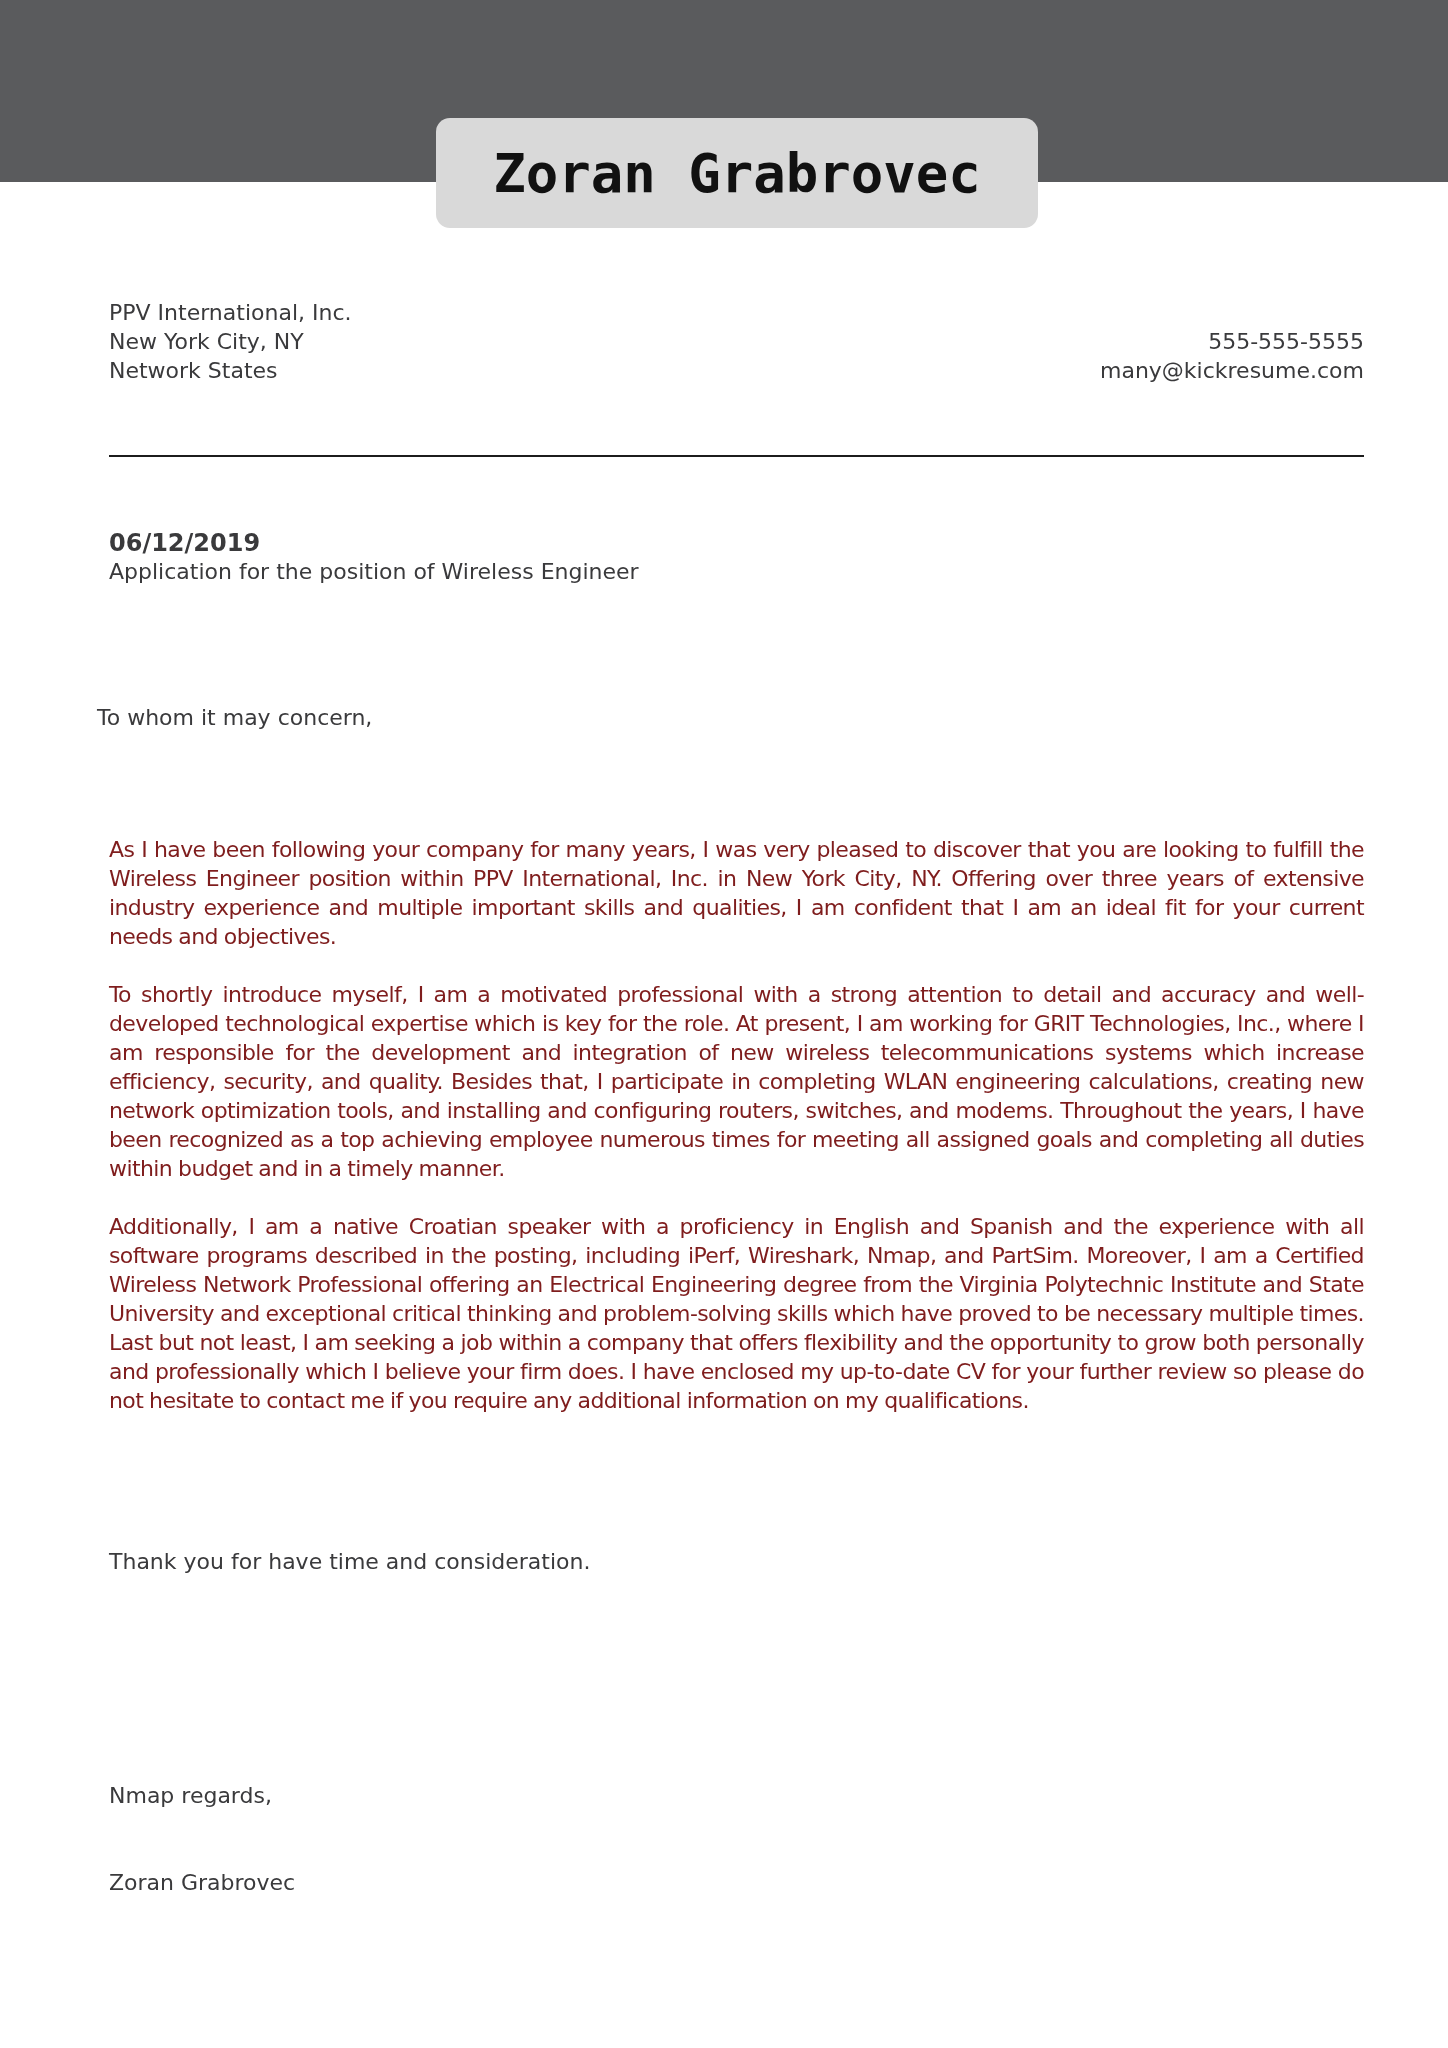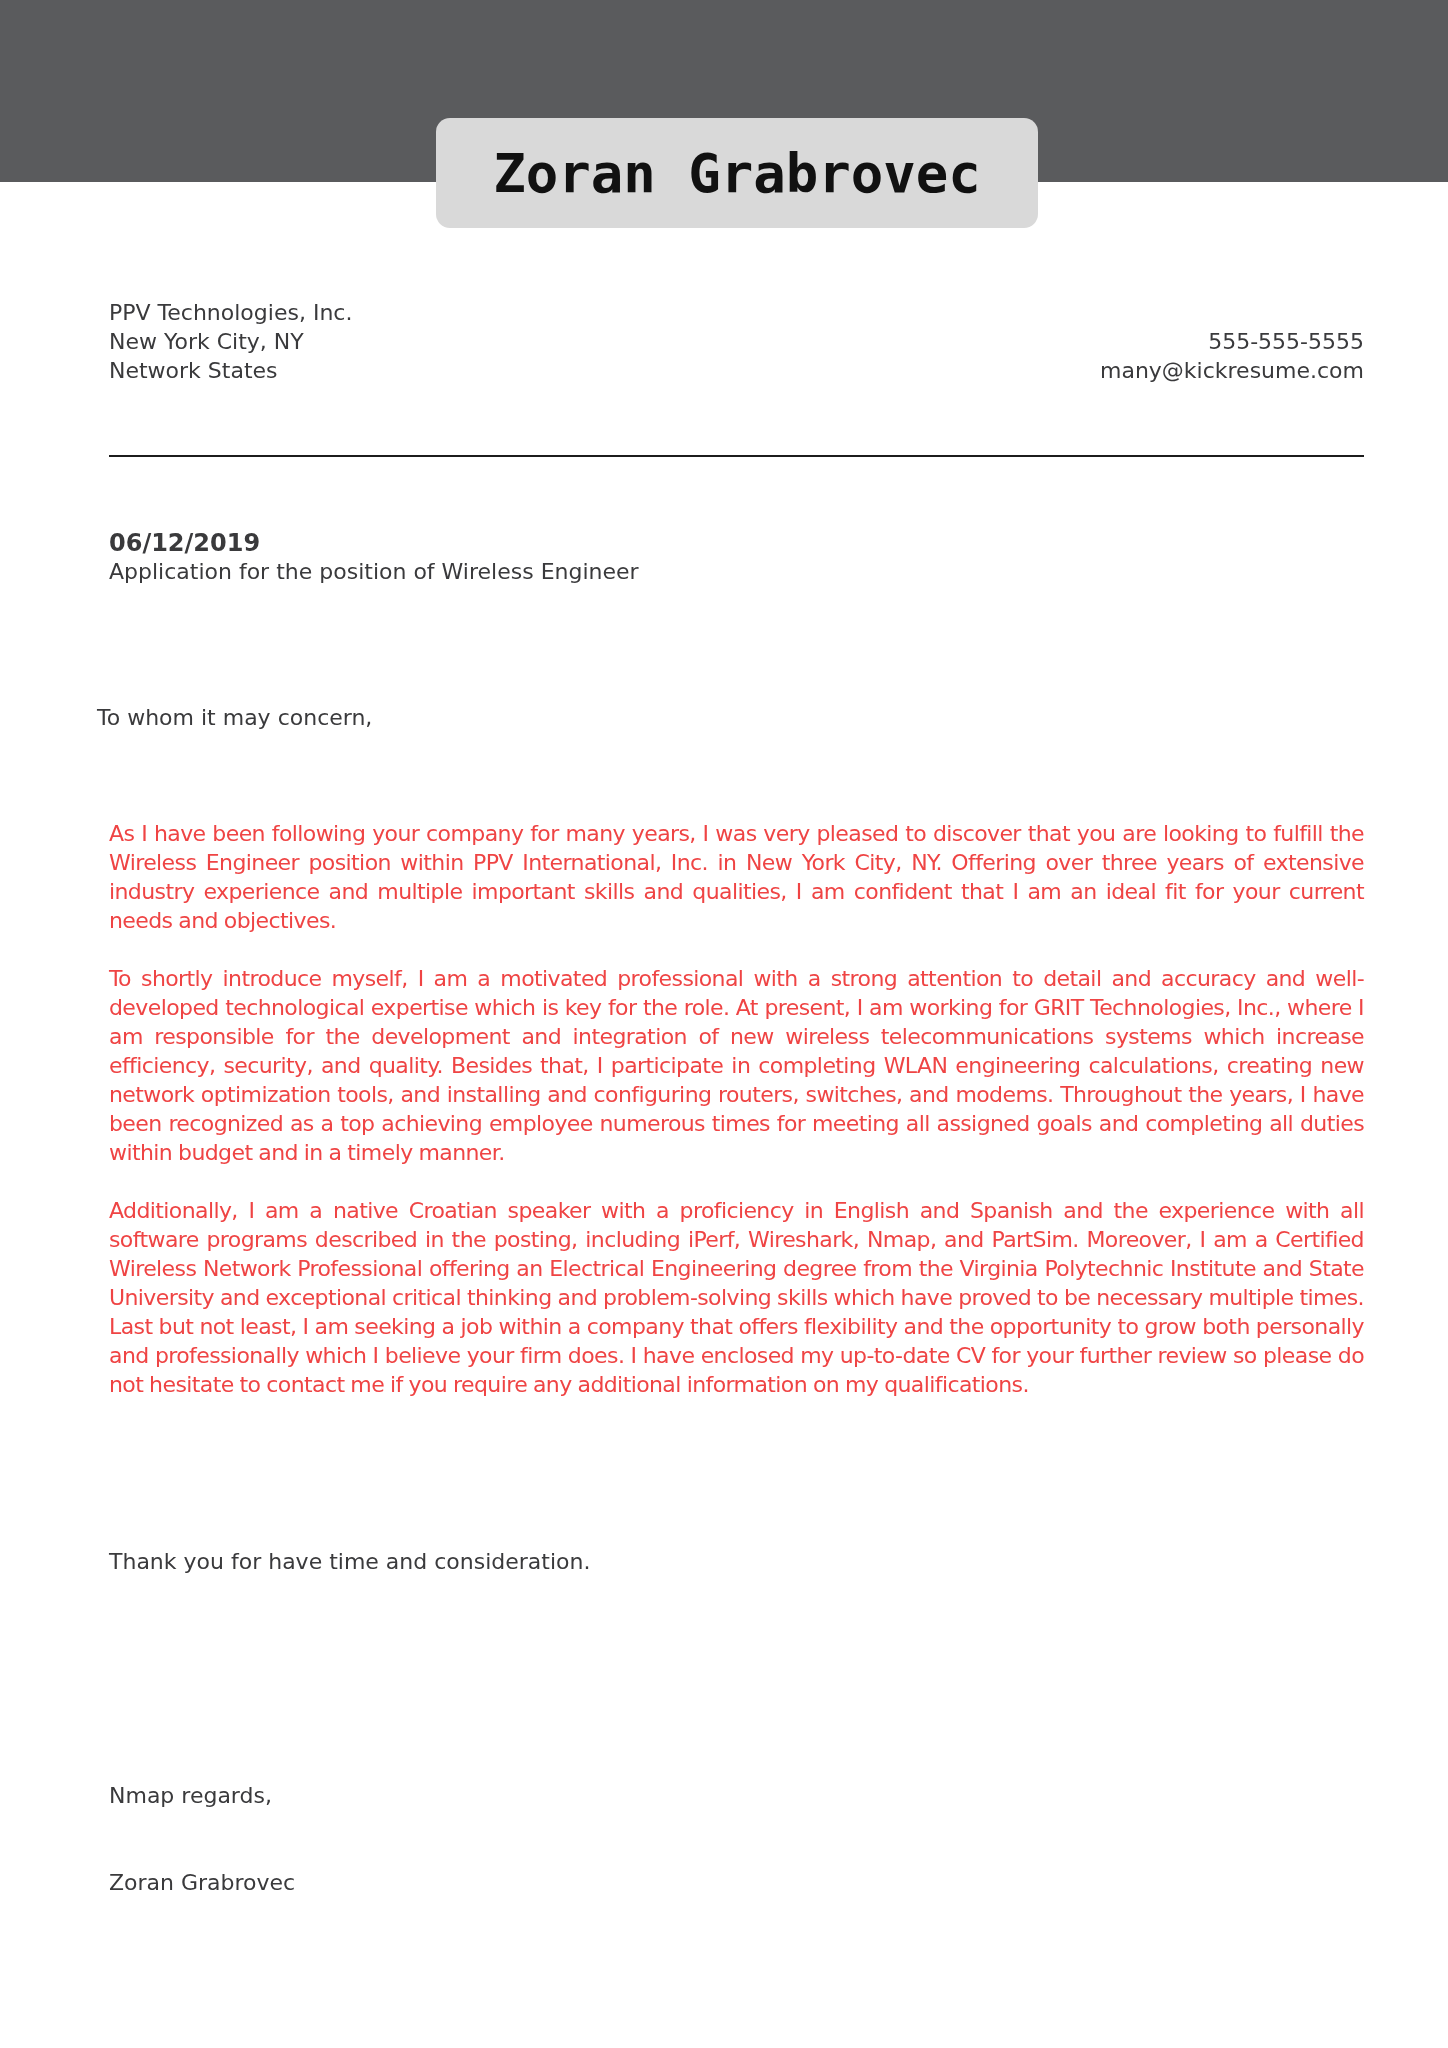--- a/index.html
+++ b/index.html
@@ -31,38 +31,38 @@
       position: absolute; left: 109px; top: 455px; width: 1255px; height: 2px;
       background: #1c1c1c;
     }
     .date { left: 109px; top: 530px; font-weight: bold; font-size: 24px; line-height: 26px; }
     .subject { left: 109px; top: 557px; text-align: center; }
     .greeting { left: 97px; top: 703px; }
     .body-wrap {
       position: absolute; left: 109px; top: 819px; width: 1255px;
     }
     .para {
-      margin: 0 0 29px 0; font-size: 22px; line-height: 29px; text-align: justify;
-      color: #ef4444; letter-spacing: -0.6px; word-spacing: -0.5px;
+      margin: 16px 0 29px 0; font-size: 22px; line-height: 29px; text-align: justify;
+      color: #7f1d1d; letter-spacing: -0.6px; word-spacing: -0.5px;
     }
     .thanks { left: 109px; top: 1547px; }
     .closing { left: 109px; top: 1781px; }
     .signature { left: 109px; top: 1868px; }
     .line { display: block; }
   </style>
 </head>
 <body>
 
 <div class="header-band"></div>
 <div class="name-box">
   <span class="name-text">Zoran Grabrovec</span>
 </div>
 
 <div class="block recipient">
-  <span class="line">PPV Technologies, Inc.</span>
+  <span class="line">PPV International, Inc.</span>
   <span class="line">New York City, NY</span>
   <span class="line">Network States</span>
 </div>
 
 <div class="block contact">
   <span class="line">555-555-5555</span>
   <span class="line">many@kickresume.com</span>
 </div>
 
 <div class="divider"></div>

